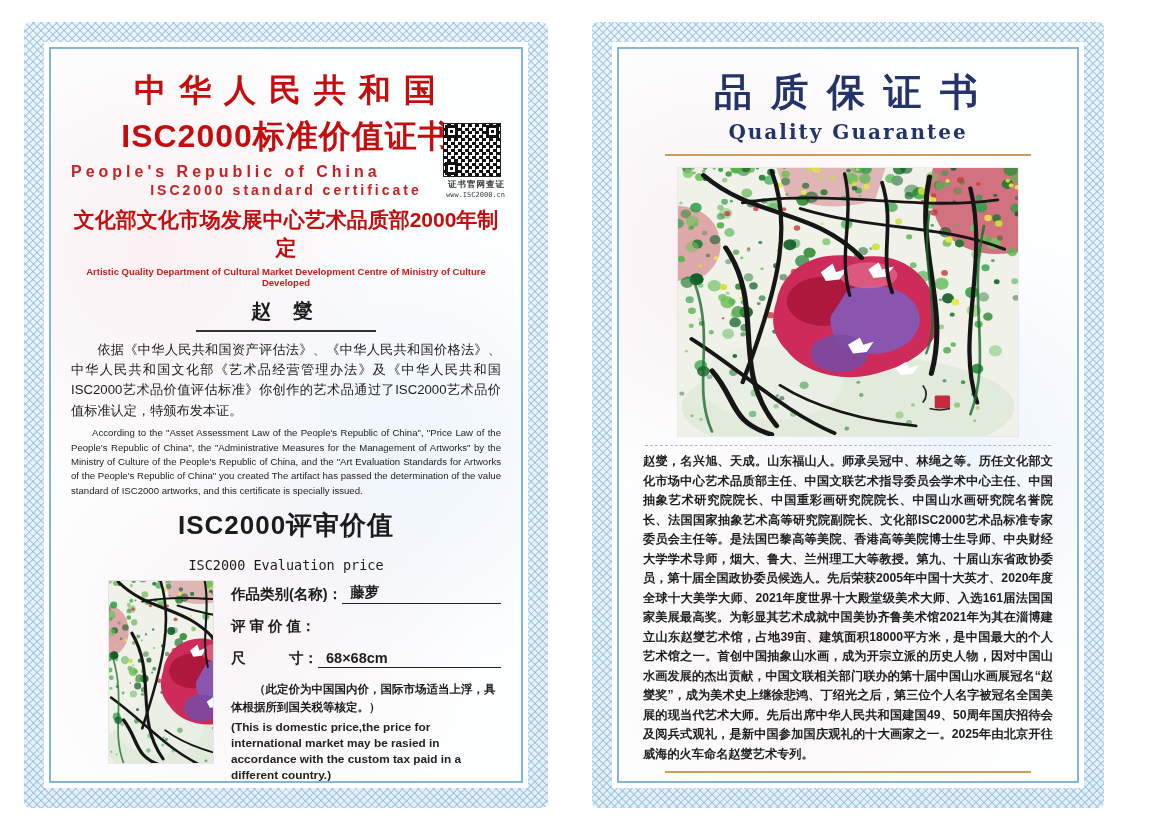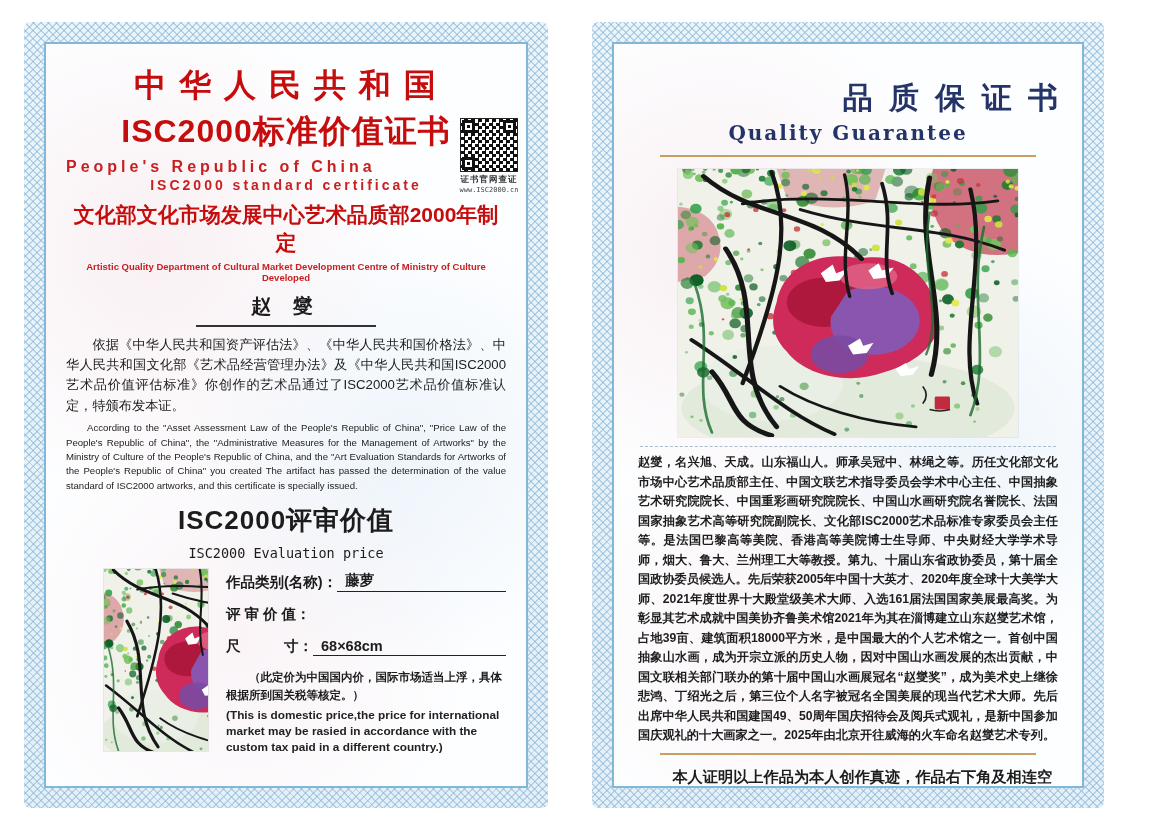--- a/index.html
+++ b/index.html
@@ -9,68 +9,68 @@
 
   
   .cert { position:absolute; top:22px; height:786px; padding:20px; border-radius:6px;
     background:
       repeating-linear-gradient(45deg, rgba(140,182,214,.55) 0 1.4px, rgba(255,255,255,0) 1.4px 5.5px),
       repeating-linear-gradient(-45deg, rgba(140,182,214,.55) 0 1.4px, rgba(255,255,255,0) 1.4px 5.5px),
       linear-gradient(#eaf4fb,#e3f0f9);
   }
   .cert-left  { left:24px;  width:524px; }
   .cert-right { left:592px; width:512px; }
-  .cert-white { background:#fff; height:100%; }
+  .cert-white { background:#fff; height:100%; padding:5px; }
   .cert-line  { border:2px solid #84b6d8; height:100%; background:#fdfeff; position:relative; overflow:hidden; }
   .cert-line::before { content:""; position:absolute; inset:0; pointer-events:none;
       background:
         radial-gradient(circle at 22% 28%, rgba(233,183,196,.20), rgba(255,255,255,0) 38%),
         radial-gradient(circle at 75% 55%, rgba(168,203,233,.18), rgba(255,255,255,0) 42%),
         radial-gradient(circle at 40% 80%, rgba(233,183,196,.14), rgba(255,255,255,0) 36%); }
   .content { position:relative; height:100%; padding:12px 20px 8px; }
 
   
   .l-title1 { text-align:center; color:#c60d0d; font-weight:bold; font-size:32px; letter-spacing:2px; margin-top:8px; }
   .l-title2 { text-align:center; color:#c60d0d; font-weight:bold; font-size:32px; letter-spacing:1px; margin-top:2px; }
   .l-en1 { text-align:left; color:#c82020; font-weight:bold; font-size:16px; letter-spacing:4px; margin-top:4px; }
   .l-en2 { text-align:center; color:#c82020; font-weight:bold; font-size:14px; letter-spacing:3px; margin-top:1px; }
   .l-issuer { text-align:center; color:#c60d0d; font-weight:bold; font-size:21px; margin-top:8px; }
   .l-issuer-en { text-align:center; color:#c82020; font-weight:bold; font-size:9.5px; margin-top:4px; }
 
-  .qr-wrap { position:absolute; right:4px; top:74px; width:66px; text-align:center; }
+  .qr-wrap { position:absolute; right:16px; top:74px; width:66px; text-align:right; }
   .qr { width:58px; height:54px; margin:0 auto; position:relative; border:1px solid #222; background:#fff;
         background-image:repeating-conic-gradient(#111 0% 25%, #fff 0% 50%); background-size:7px 7px; }
   .finder { position:absolute; width:13px; height:13px; border:3px solid #111; background:#fff; }
   .finder::after { content:""; position:absolute; inset:2px; background:#111; }
   .f1 { left:1px; top:1px; } .f2 { right:1px; top:1px; } .f3 { left:1px; bottom:1px; }
   .qr-cap1 { font-size:8.5px; color:#333; font-weight:bold; margin-top:2px; letter-spacing:1px;}
   .qr-cap2 { font-size:7px; color:#444; font-family:"DejaVu Sans Mono",monospace; }
 
   .certno { text-align:center; font-size:13.5px; margin-top:12px; color:#222; }
   .certno .no-val { font-weight:bold; font-size:15px; border-bottom:1.5px solid #222; padding:0 14px 1px; letter-spacing:.5px; }
   .artist { text-align:center; font-size:20px; font-weight:bold; letter-spacing:8px; margin-top:10px; }
   .artist-rule { width:180px; height:1.5px; background:#333; margin:5px auto 0; }
 
   .stmt-cn { font-size:13.2px; font-weight:normal; line-height:1.55; text-align:justify; text-indent:2em; margin-top:8px; }
   .stmt-en { font-size:9.6px; line-height:1.5; text-align:justify; text-indent:2.2em; margin-top:5px; color:#222; }
 
   .section-cn { text-align:center; font-size:26px; font-weight:bold; margin-top:10px; letter-spacing:1px; }
-  .section-en { text-align:center; font-size:13.5px; font-family:"DejaVu Sans Mono",monospace; margin-top:7px; }
+  .section-en { text-align:center; font-size:13.5px; font-family:"DejaVu Sans Mono",monospace; margin-top:14px; }
 
   .artrow { display:flex; margin-top:8px; }
   .art-left { width:104px; height:182px; margin-left:38px; flex:none; box-shadow:0 0 0 1px rgba(0,0,0,.08); }
   .fields { flex:1; margin-left:18px; padding-top:2px; }
   .field { display:flex; align-items:flex-end; margin-bottom:13px; }
   .field-label { font-size:14.5px; font-weight:bold; white-space:nowrap; }
   .field-value { flex:1; font-size:14.5px; font-weight:bold; border-bottom:1.5px solid #222; padding:0 0 1px 8px; }
   .note-cn { font-size:11.5px; font-weight:bold; line-height:1.5; margin-top:4px; text-indent:2em;}
   .note-en { font-size:11.8px; font-weight:bold; line-height:1.35; margin-top:4px; color:#222; }
 
   
-  .r-title { text-align:right; color:#243468; font-weight:bold; font-size:30px; letter-spacing:4px; margin-top:22px; }
+  .r-title { text-align:center; color:#243468; font-weight:bold; font-size:38px; letter-spacing:4px; margin-top:6px; }
   .r-title-en { text-align:center; color:#243468; font-weight:bold; font-size:20px; letter-spacing:2px;
                 font-family:"DejaVu Serif","Liberation Serif",serif; margin-top:2px; }
   .goldline { height:2px; background:#c89f5e; margin:10px 26px 0; }
   .art-right { display:block; width:340px; height:268px; margin:12px auto 0; box-shadow:0 0 0 1px rgba(0,0,0,.06); }
   .dashline { border-top:1px dashed #a9bccb; margin:9px 6px 6px; }
   .bio { font-size:12.2px; font-weight:bold; line-height:1.6; text-align:justify; color:#1d1d1d; padding:0 4px; }
   .decl { font-size:15.2px; font-weight:bold; line-height:1.75; text-indent:2em; margin:9px 8px 0; }
 
   .hidden-defs { position:absolute; width:0; height:0; overflow:hidden; }
 </style>

